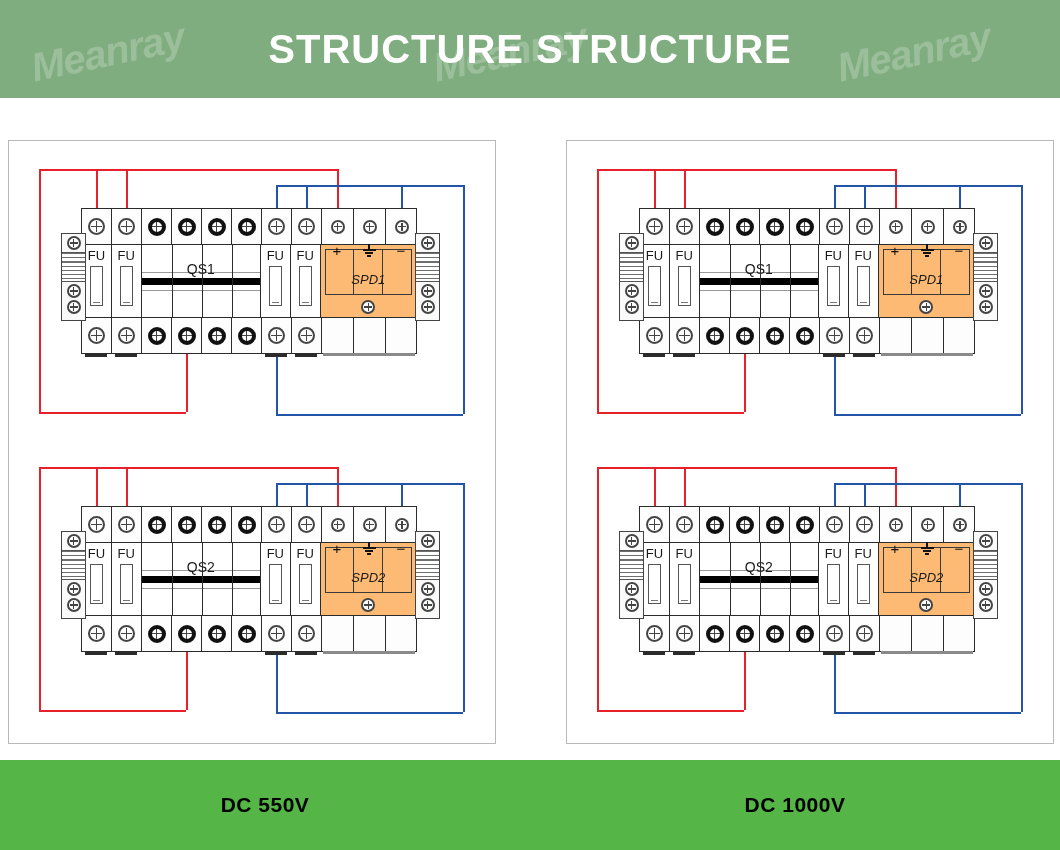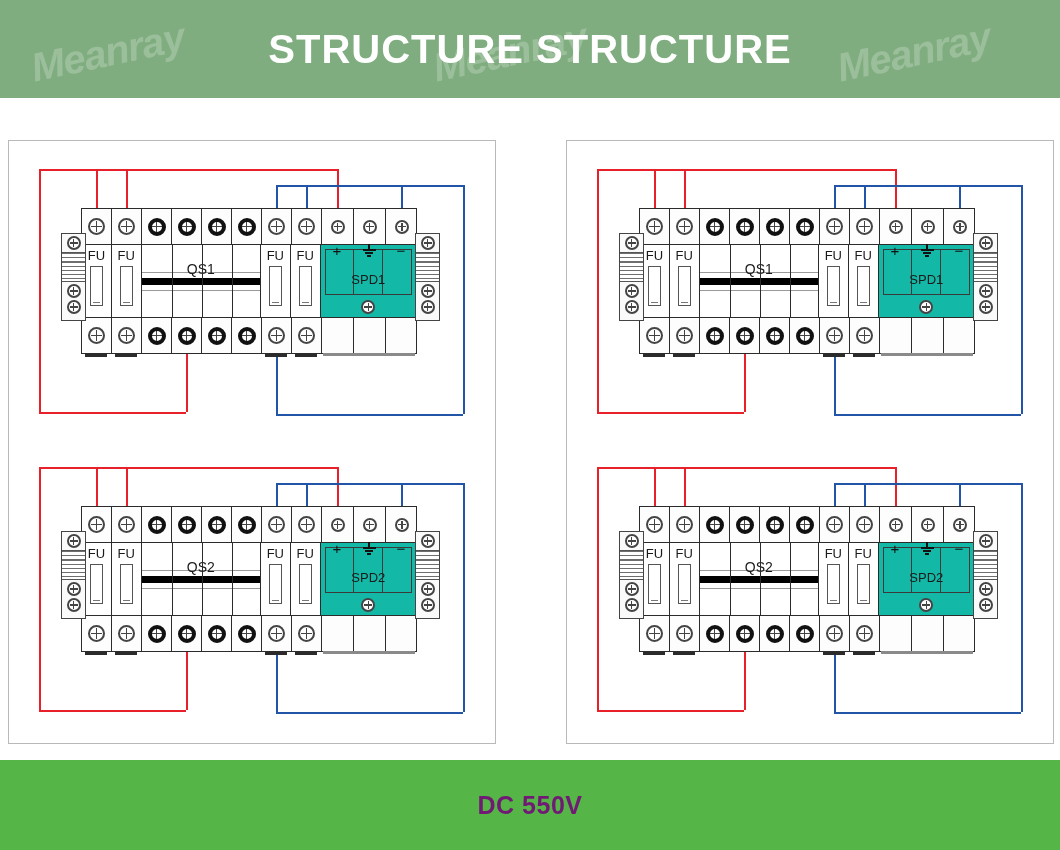--- a/index.html
+++ b/index.html
@@ -172,21 +172,21 @@
     position:absolute;left:0;right:0;height:0;border-top:1px solid #9a9a9a;z-index:2;
   }
   .qs-line.a{top:38%;}
   .qs-line.b{top:62%;}
   .qs-div{
     position:absolute;top:0;bottom:0;width:0;border-left:1.2px solid #2b2b2b;z-index:4;
   }
 
   
   .spd{
-    position:relative;box-sizing:border-box;background:#14b8a6;
+    position:relative;box-sizing:border-box;background:#fdba74;font-style:italic;
   }
   .spd-inner{
     position:absolute;left:4px;right:4px;top:4px;bottom:22px;
     border:1.2px solid #3a3a3a;box-sizing:border-box;display:flex;
   }
   .spd-slot{
     flex:1;border-right:1.2px solid #3a3a3a;position:relative;
   }
   .spd-slot:last-child{border-right:none;}
   .spd-label{
@@ -240,21 +240,21 @@
   }
 
   
   .footer{
     position:absolute;left:0;top:760px;width:1060px;height:90px;
     background:#55b546;
     display:flex;
   }
   .fcell{
     flex:1;display:flex;align-items:center;justify-content:center;
-    color:#701a75;font-size:25px;font-weight:700;
+    color:#000000;font-size:21px;font-weight:700;
     font-family:"Liberation Sans", sans-serif;
     letter-spacing:0.5px;
   }
 </style>
 </head>
 <body>
 
 <div class="header">
   <div class="wm wm-a">Meanray</div>
   <div class="wm wm-b">Meanray</div>
@@ -832,13 +832,14 @@
         <div class="clip" style="left: 84px; top: 192px; width: 22px;"></div>
         <div class="clip" style="left: 234px; top: 192px; width: 22px;"></div>
         <div class="clip" style="left: 264px; top: 192px; width: 22px;"></div>
         <div class="clip" style="left: 292px; top: 192px; width: 92px; height: 3px; background: rgb(138, 138, 138);"></div>
       </div>
     </div>
 </div>
 
 <div class="footer">
   <div class="fcell">DC 550V</div>
+  <div class="fcell">DC 1000V</div>
 </div>
 
 </body></html>

